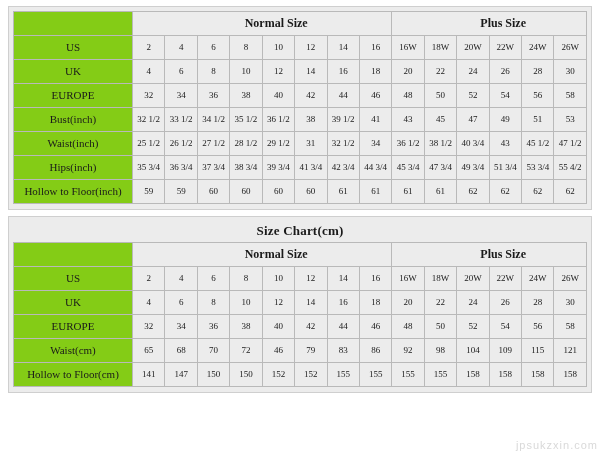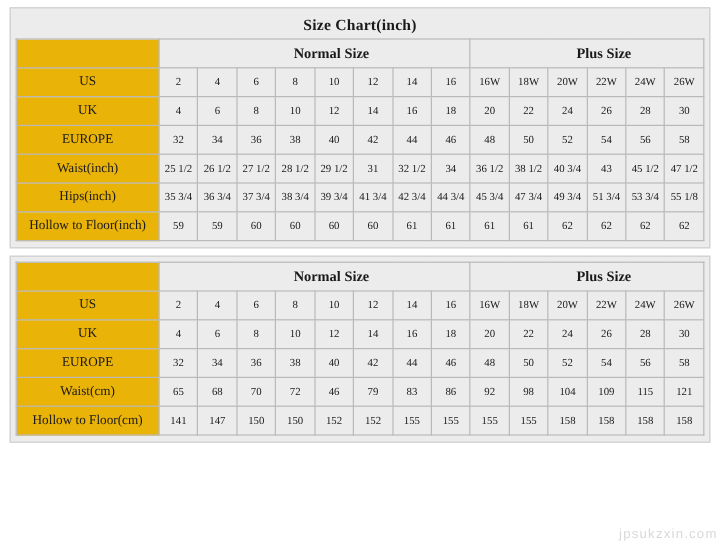--- a/index.html
+++ b/index.html
@@ -46,21 +46,21 @@
     padding: 0;
     height: 23px;
     line-height: 11px;
     background: #ececec;
     font-weight: normal;
     color: #1a1a1a;
   }
   table.size-table td.label-cell {
     font-size: 11px;
     width: 118px;
-    background: #eab308;
+    background: #84cc16;
     font-family: Liberation Serif, serif;
   }
   table.size-table td.group-head {
     font-size: 12px;
     height: 22px;
     font-weight: bold;
     padding-left: 28px;
   }
   table.size-table td.corner {
     border-left: 1px solid #b9b9b9;
@@ -76,21 +76,20 @@
     color: #d9d9d9;
     letter-spacing: 1px;
     pointer-events: none;
   }
 </style>
 </head>
 <body>
 
 <div id="root">
     <div class="chart-block">
-      <div class="chart-title">Size Chart(inch)</div>
       <table class="size-table">
         <tbody>
           <tr>
             <td class="label-cell corner">&nbsp;</td>
             <td class="group-head" colspan="8">Normal Size</td>
             <td class="group-head" colspan="6">Plus Size</td>
           </tr>
           <tr>
             <td class="label-cell">US</td>
             <td class="num-cell">2</td>
@@ -136,20 +135,37 @@
             <td class="num-cell">44</td>
             <td class="num-cell">46</td>
             <td class="num-cell">48</td>
             <td class="num-cell">50</td>
             <td class="num-cell">52</td>
             <td class="num-cell">54</td>
             <td class="num-cell">56</td>
             <td class="num-cell">58</td>
           </tr>
           <tr>
+            <td class="label-cell">Bust(inch)</td>
+            <td class="num-cell">32 1/2</td>
+            <td class="num-cell">33 1/2</td>
+            <td class="num-cell">34 1/2</td>
+            <td class="num-cell">35 1/2</td>
+            <td class="num-cell">36 1/2</td>
+            <td class="num-cell">38</td>
+            <td class="num-cell">39 1/2</td>
+            <td class="num-cell">41</td>
+            <td class="num-cell">43</td>
+            <td class="num-cell">45</td>
+            <td class="num-cell">47</td>
+            <td class="num-cell">49</td>
+            <td class="num-cell">51</td>
+            <td class="num-cell">53</td>
+          </tr>
+          <tr>
             <td class="label-cell">Waist(inch)</td>
             <td class="num-cell">25 1/2</td>
             <td class="num-cell">26 1/2</td>
             <td class="num-cell">27 1/2</td>
             <td class="num-cell">28 1/2</td>
             <td class="num-cell">29 1/2</td>
             <td class="num-cell">31</td>
             <td class="num-cell">32 1/2</td>
             <td class="num-cell">34</td>
             <td class="num-cell">36 1/2</td>
@@ -167,21 +183,21 @@
             <td class="num-cell">38 3/4</td>
             <td class="num-cell">39 3/4</td>
             <td class="num-cell">41 3/4</td>
             <td class="num-cell">42 3/4</td>
             <td class="num-cell">44 3/4</td>
             <td class="num-cell">45 3/4</td>
             <td class="num-cell">47 3/4</td>
             <td class="num-cell">49 3/4</td>
             <td class="num-cell">51 3/4</td>
             <td class="num-cell">53 3/4</td>
-            <td class="num-cell">55 1/8</td>
+            <td class="num-cell">55 4/2</td>
           </tr>
           <tr>
             <td class="label-cell">Hollow to Floor(inch)</td>
             <td class="num-cell">59</td>
             <td class="num-cell">59</td>
             <td class="num-cell">60</td>
             <td class="num-cell">60</td>
             <td class="num-cell">60</td>
             <td class="num-cell">60</td>
             <td class="num-cell">61</td>
@@ -190,20 +206,21 @@
             <td class="num-cell">61</td>
             <td class="num-cell">62</td>
             <td class="num-cell">62</td>
             <td class="num-cell">62</td>
             <td class="num-cell">62</td>
           </tr>
         </tbody>
       </table>
     </div>
     <div class="chart-block">
+      <div class="chart-title">Size Chart(cm)</div>
       <table class="size-table">
         <tbody>
           <tr>
             <td class="label-cell corner">&nbsp;</td>
             <td class="group-head" colspan="8">Normal Size</td>
             <td class="group-head" colspan="6">Plus Size</td>
           </tr>
           <tr>
             <td class="label-cell">US</td>
             <td class="num-cell">2</td>

